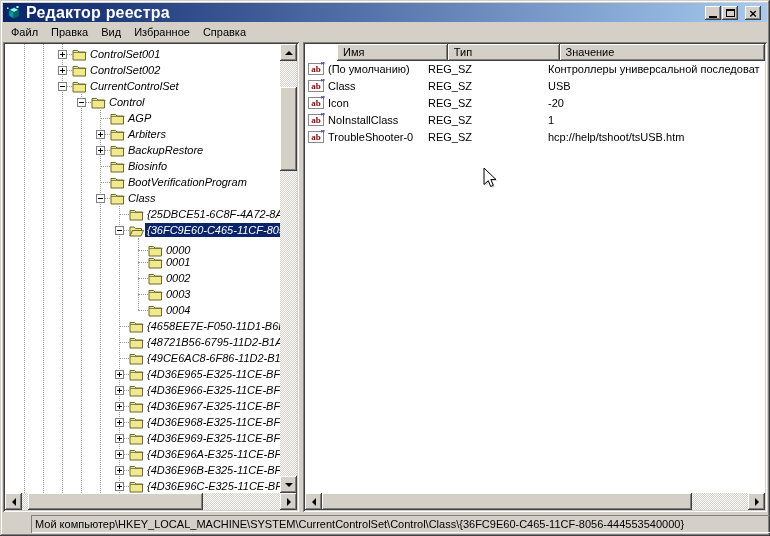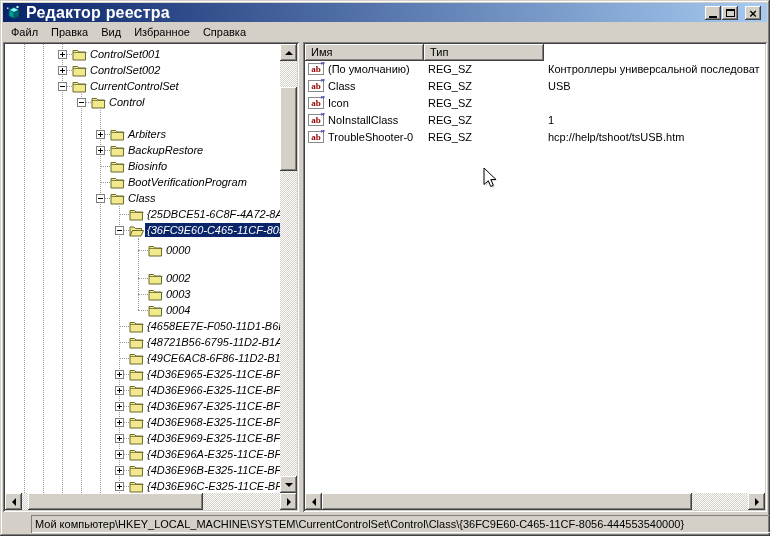--- a/index.html
+++ b/index.html
@@ -173,20 +173,28 @@
           <div class="t-conn" style="left: 57px; top: 8px; width: 12px;"></div>
           <div class="expander" style="left: 53px;">
             <div class="hb"></div>
           </div>
           <span class="t-folder" style="left: 67px;"><svg width="15" height="13" viewBox="0 0 15 13">
     <path d="M1,2.5 h4.5 l1.5,1.5 h6.5 v8 h-12.5 z" fill="#F2E88C" stroke="#6B6B2D" stroke-width="1"></path>
     <path d="M1,4.5 h13.5" stroke="#6B6B2D" stroke-width="0.8"></path>
             </svg></span>
           <span class="t-label" style="left: 83px;">CurrentControlSet</span>
         </div>
+        <div class="tree-row" style="top: 66px;">
+          <div class="t-conn" style="left: 95px; top: 8px; width: 12px;"></div>
+          <span class="t-folder" style="left: 105px;"><svg width="15" height="13" viewBox="0 0 15 13">
+    <path d="M1,2.5 h4.5 l1.5,1.5 h6.5 v8 h-12.5 z" fill="#F2E88C" stroke="#6B6B2D" stroke-width="1"></path>
+    <path d="M1,4.5 h13.5" stroke="#6B6B2D" stroke-width="0.8"></path>
+            </svg></span>
+          <span class="t-label" style="left: 121px;">AGP</span>
+        </div>
         <div class="tree-row" style="top: 82px;">
           <div class="t-conn" style="left: 95px; top: 8px; width: 12px;"></div>
           <div class="expander" style="left: 91px;">
             <div class="hb"></div>
             <div class="vb"></div>
           </div>
           <span class="t-folder" style="left: 105px;"><svg width="15" height="13" viewBox="0 0 15 13">
     <path d="M1,2.5 h4.5 l1.5,1.5 h6.5 v8 h-12.5 z" fill="#F2E88C" stroke="#6B6B2D" stroke-width="1"></path>
     <path d="M1,4.5 h13.5" stroke="#6B6B2D" stroke-width="0.8"></path>
             </svg></span>
@@ -250,20 +258,28 @@
             </svg></span>
           <span class="t-label sel" style="left: 140px;">{36FC9E60-C465-11CF-805</span>
         </div>
         <div class="tree-row" style="top: 198px;">
           <div class="t-conn" style="left: 133px; top: 8px; width: 12px;"></div>
           <span class="t-folder" style="left: 143px;"><svg width="15" height="13" viewBox="0 0 15 13">
     <path d="M1,2.5 h4.5 l1.5,1.5 h6.5 v8 h-12.5 z" fill="#F2E88C" stroke="#6B6B2D" stroke-width="1"></path>
     <path d="M1,4.5 h13.5" stroke="#6B6B2D" stroke-width="0.8"></path>
             </svg></span>
           <span class="t-label" style="left: 159px;">0000</span>
+        </div>
+        <div class="tree-row" style="top: 210px;">
+          <div class="t-conn" style="left: 133px; top: 8px; width: 12px;"></div>
+          <span class="t-folder" style="left: 143px;"><svg width="15" height="13" viewBox="0 0 15 13">
+    <path d="M1,2.5 h4.5 l1.5,1.5 h6.5 v8 h-12.5 z" fill="#F2E88C" stroke="#6B6B2D" stroke-width="1"></path>
+    <path d="M1,4.5 h13.5" stroke="#6B6B2D" stroke-width="0.8"></path>
+            </svg></span>
+          <span class="t-label" style="left: 159px;">0001</span>
         </div>
         <div class="tree-row" style="top: 226px;">
           <div class="t-conn" style="left: 133px; top: 8px; width: 12px;"></div>
           <span class="t-folder" style="left: 143px;"><svg width="15" height="13" viewBox="0 0 15 13">
     <path d="M1,2.5 h4.5 l1.5,1.5 h6.5 v8 h-12.5 z" fill="#F2E88C" stroke="#6B6B2D" stroke-width="1"></path>
     <path d="M1,4.5 h13.5" stroke="#6B6B2D" stroke-width="0.8"></path>
             </svg></span>
           <span class="t-label" style="left: 159px;">0002</span>
         </div>
         <div class="tree-row" style="top: 242px;">
@@ -422,40 +438,42 @@
         </div>
       <div class="sb-thumb" style="left:25px;top:451px;width:175px;height:17px;"></div>
       <div class="sb-btn" style="left:277px;top:451px;">
           <span class="arr arr-right"></span>
         </div>
     </div>
   </div>
 
   <div class="list-panel sunken">
     <div class="list-header" id="listheader">
-        <div class="hcell" style="width: 119px;">Имя</div>
+        <div class="hcell" style="width: 119px; margin-left: 32px;">Имя</div>
         <div class="hcell" style="width: 120px;">Тип</div>
+        <div class="hcell" style="width: 221px;">Значение</div>
       </div>
     <div class="list-body" id="listbody">
         <div class="list-row" style="top: 0px;">
           <span class="ab-icon">ab</span>
           <span class="lc name">(По умолчанию)</span>
           <span class="lc type">REG_SZ</span>
           <span class="lc value">Контроллеры универсальной последоват</span>
         </div>
         <div class="list-row" style="top: 17px;">
           <span class="ab-icon">ab</span>
           <span class="lc name">Class</span>
           <span class="lc type">REG_SZ</span>
           <span class="lc value">USB</span>
         </div>
         <div class="list-row" style="top: 34px;">
           <span class="ab-icon">ab</span>
           <span class="lc name">Icon</span>
           <span class="lc type">REG_SZ</span>
+          <span class="lc value">-20</span>
         </div>
         <div class="list-row" style="top: 51px;">
           <span class="ab-icon">ab</span>
           <span class="lc name">NoInstallClass</span>
           <span class="lc type">REG_SZ</span>
           <span class="lc value">1</span>
         </div>
         <div class="list-row" style="top: 68px;">
           <span class="ab-icon">ab</span>
           <span class="lc name">TroubleShooter-0</span>

